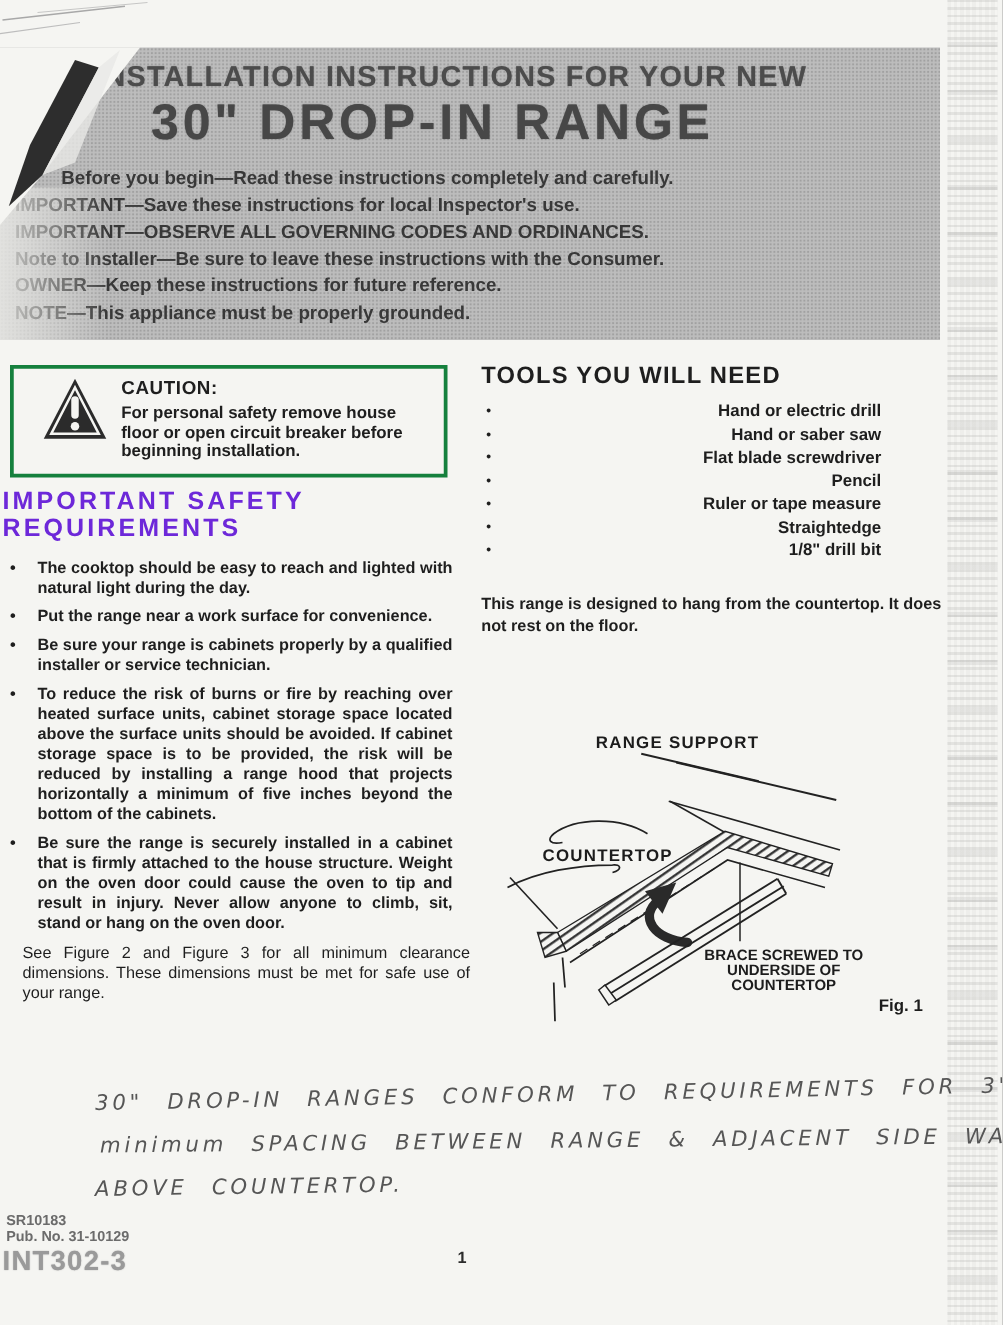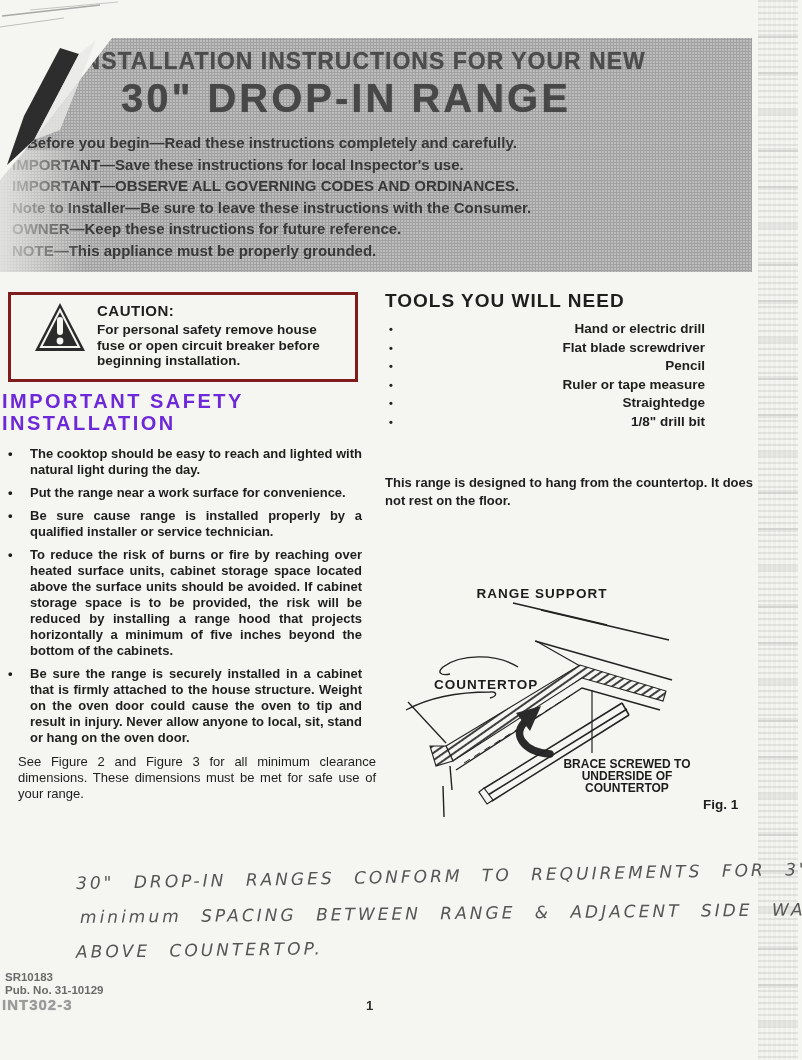--- a/index.html
+++ b/index.html
@@ -24,41 +24,41 @@
     position:absolute; top:38px; left:0; width:92%;
     text-align:center; font-size:40px; font-weight:800; letter-spacing:3px;
     color:#474747; text-shadow:0 0 1px rgba(60,60,60,.7);
   }
   .notices{position:absolute; top:94px; left:0; width:100%;}
   .notice{
     display:block; height:21.5px; line-height:21.5px;
     font-size:15px; font-weight:bold; color:#383838; padding-left:12px;
     white-space:nowrap; overflow:hidden;
   }
-  .notice.first{padding-left:27px;}
+  .notice.first{padding-left:49px;}
   .band-fade{
     position:absolute; left:0; top:112px; width:86px; height:122px;
     background:linear-gradient(to right, rgba(232,232,229,.85), rgba(232,232,229,0));
     pointer-events:none;
   }
   
   .corner-art{position:absolute; left:0; top:0;}
   
   .noise-strip{
     position:absolute; right:4px; top:0; width:40px; height:1060px;
     background:
       repeating-linear-gradient(to bottom, rgba(70,70,70,.13) 0 2px, rgba(0,0,0,0) 2px 6px),
       repeating-linear-gradient(to bottom, rgba(0,0,0,0) 0 34px, rgba(70,70,70,.10) 34px 38px),
       repeating-linear-gradient(to right, rgba(120,120,120,.06) 0 3px, rgba(0,0,0,0) 3px 5px);
     filter:blur(.4px); opacity:.8;
   }
   
   .caution{
     position:absolute; left:8px; top:292px; width:344px; height:84px;
-    border:3px solid #7f1d1d; background:#f5f5f2;
+    border:3px solid #15803d; background:#f5f5f2;
   }
   .caution-label{position:absolute; left:86px; top:7px; font-size:15px; font-weight:800; letter-spacing:.5px;}
   .caution-text{position:absolute; left:86px; top:27px; width:250px; font-size:13.5px; font-weight:bold; line-height:15.5px;}
   .caution-tri{position:absolute; left:22px; top:7px;}
   
   .safety-head{
     position:absolute; left:2px; top:390px; font-size:20px; font-weight:800;
     letter-spacing:2.5px; line-height:22px; color:#6d28d9;
   }
   .bullets{position:absolute; left:2px; top:446px; width:360px;}
@@ -93,21 +93,21 @@
     position:absolute; font-family:"DejaVu Sans", sans-serif; font-style:italic;
     color:#565656; font-size:17px; letter-spacing:3px; word-spacing:11px; white-space:nowrap;
   }
   .hand.l1{left:76px; top:866px; transform:rotate(-1.1deg);}
   .hand.l2{left:80px; top:903px; transform:rotate(-0.6deg);}
   .hand.l3{left:76px; top:940px; transform:rotate(-0.8deg);}
   
   .pub1{position:absolute; left:5px; top:971px; font-size:11.5px; color:#6b6b6b; font-weight:bold;}
   .pub2{position:absolute; left:5px; top:984px; font-size:11.5px; color:#6b6b6b; font-weight:bold;}
   .pub3{
-    position:absolute; left:2px; top:996px; font-size:15px; color:#9a9a9a; font-weight:800;
+    position:absolute; left:2px; top:996px; font-size:22px; color:#9a9a9a; font-weight:800;
     letter-spacing:1px; text-shadow:0 0 1px rgba(150,150,150,.9);
   }
   .page-num{position:absolute; left:366px; top:998px; font-size:13px; font-weight:bold; color:#2c2c2c;}
 </style>
 </head>
 <body>
 
 <div id="page">
 
   <div class="band">
@@ -136,41 +136,42 @@
   <div class="noise-strip"></div>
 
   <div class="caution">
     <svg class="caution-tri" width="54" height="52" viewBox="0 0 54 52">
       <polygon points="27,1 52,49 2,49" fill="#2b2b2b"></polygon>
       <polygon points="27,8 46,45 8,45" fill="#2b2b2b" stroke="#f5f5f2" stroke-width="2"></polygon>
       <rect x="24" y="15" width="6" height="18" rx="3" fill="#f5f5f2"></rect>
       <circle cx="27" cy="39" r="3.4" fill="#f5f5f2"></circle>
     </svg>
     <div class="caution-label">CAUTION:</div>
-    <div class="caution-text">For personal safety remove house fuse or open circuit breaker before beginning installation.</div>
+    <div class="caution-text">For personal safety remove house floor or open circuit breaker before beginning installation.</div>
   </div>
 
   <div class="safety-head">
     <div>IMPORTANT  SAFETY</div>
-    <div>INSTALLATION</div>
+    <div>REQUIREMENTS</div>
   </div>
 
   <div class="bullets">
     <div class="bullet-item">The cooktop should be easy to reach and lighted with natural light during the day.</div>
     <div class="bullet-item">Put the range near a work surface for convenience.</div>
-    <div class="bullet-item">Be sure cause range is installed properly by a qualified installer or service technician.</div>
+    <div class="bullet-item">Be sure your range is cabinets properly by a qualified installer or service technician.</div>
     <div class="bullet-item">To reduce the risk of burns or fire by reaching over heated surface units, cabinet storage space located above the surface units should be avoided. If cabinet storage space is to be provided, the risk will be reduced by installing a range hood that projects horizontally a minimum of five inches beyond the bottom of the cabinets.</div>
-    <div class="bullet-item">Be sure the range is securely installed in a cabinet that is firmly attached to the house structure. Weight on the oven door could cause the oven to tip and result in injury.  Never allow anyone to local, sit, stand or hang on the oven door.</div>
+    <div class="bullet-item">Be sure the range is securely installed in a cabinet that is firmly attached to the house structure. Weight on the oven door could cause the oven to tip and result in injury.  Never allow anyone to climb, sit, stand or hang on the oven door.</div>
   </div>
 
   <div class="see-figs">See Figure 2 and Figure 3 for all minimum clearance dimensions.  These dimensions must be met for safe use of your range.</div>
 
   <div class="tools-head">TOOLS YOU WILL NEED</div>
   <div class="tools-list">
     <div class="tool-item">Hand or electric drill</div>
+    <div class="tool-item">Hand or saber saw</div>
     <div class="tool-item">Flat blade screwdriver</div>
     <div class="tool-item">Pencil</div>
     <div class="tool-item">Ruler or tape measure</div>
     <div class="tool-item">Straightedge</div>
     <div class="tool-item">1/8" drill bit</div>
   </div>
 
   <div class="hang-info">
     <p>This range is designed to hang from the countertop.  It does not rest on the floor.</p>
   </div>

